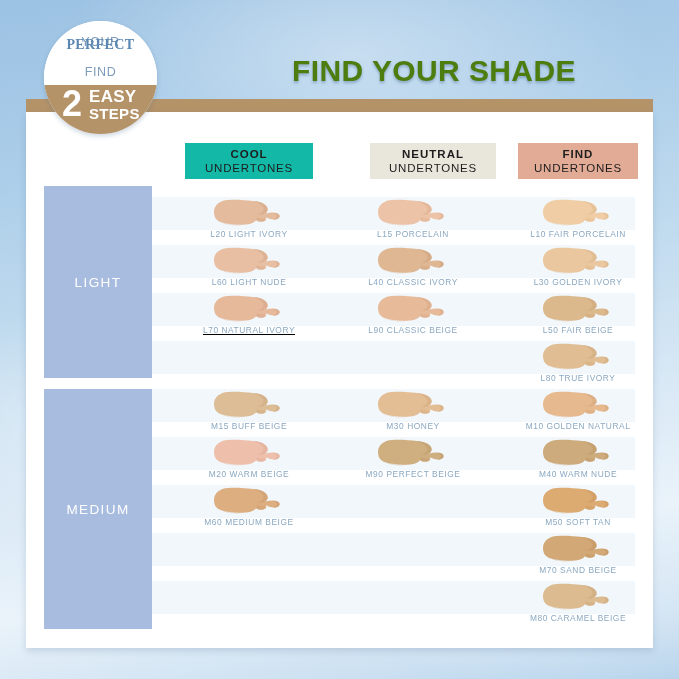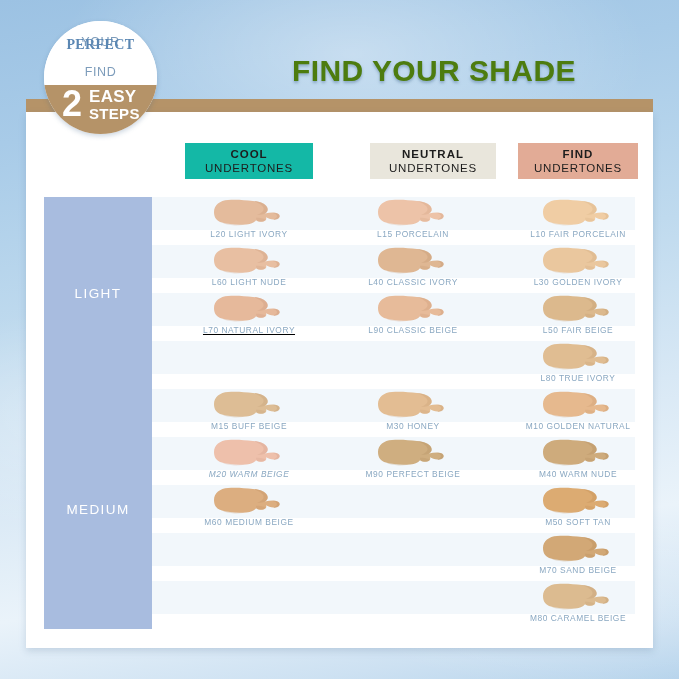--- a/index.html
+++ b/index.html
@@ -120,21 +120,21 @@
       <div class="ch-b">UNDERTONES</div>
     </div>
     <div class="stripe tint" style="top: 197px; height: 33px;"></div>
     <div class="stripe plain" style="top: 230px; height: 15px;"></div>
     <div class="stripe tint" style="top: 245px; height: 33px;"></div>
     <div class="stripe plain" style="top: 278px; height: 15px;"></div>
     <div class="stripe tint" style="top: 293px; height: 33px;"></div>
     <div class="stripe plain" style="top: 326px; height: 15px;"></div>
     <div class="stripe tint" style="top: 341px; height: 33px;"></div>
     <div class="stripe plain" style="top: 374px; height: 15px;"></div>
-    <div class="group-block" style="top: 197px; height: 192px;">
+    <div class="group-block" style="top: 186px; height: 192px;">
       <span>LIGHT</span>
     </div>
     <div class="cell" style="left: 189px; top: 198px; width: 120px;">
       <div class="swatch">
         <svg viewBox="0 0 76 30" xmlns="http://www.w3.org/2000/svg">
           <path d="M3 14 C3 7 9 2.5 17 2 C26 1.4 34 2.2 42 3 C49 3.7 54 5.5 56 9 C57.5 11.6 56.5 14 54 15.6 C57 15 60 14.4 63 14.6 C67 14.9 69 16.6 68.6 18.6 C68.2 20.8 65.5 21.8 62.5 21.6 C59.5 21.4 57 20.4 55 19.2 C55.8 21 55 22.6 52.6 23.4 C50 24.2 47 23.6 45 22.2 C43.4 24.6 40 26 35 26.4 C27 27 18 26.6 11 24.6 C5.6 23 3 19.6 3 14 Z" fill="#e4bb9c"></path>
           <path d="M42 3 C49 3.7 54 5.5 56 9 C57.5 11.6 56.5 14 54 15.6 C52 16.6 49 17 46 16.8 C50 15.4 52.6 13.4 52.6 11 C52.6 8 48 5 42 3 Z" fill="#d0a383" opacity="0.45"></path>
           <path d="M62 15 C66.4 15 69 16.6 68.6 18.7 C68.2 20.8 65.4 21.9 62.4 21.6 C64.8 20.6 66 19.4 66 18.2 C66 16.8 64.6 15.7 62 15 Z" fill="#d0a383" opacity="0.5"></path>
           <path d="M45 19.8 C49.6 19.4 53.4 20.4 54.8 22 C53.2 23.6 50 24.2 47.2 23.3 C45.8 22.8 45 21.4 45 19.8 Z" fill="#d0a383" opacity="0.35"></path>
           <path d="M11 24.6 C18 26.6 27 27 35 26.4 C40 26 43.4 24.6 45 22.2 C42 25.4 34 27.6 24 27.4 C18 27.3 13.6 26.4 11 24.6 Z" fill="#d0a383" opacity="0.3"></path>
@@ -268,21 +268,21 @@
         <svg viewBox="0 0 76 30" xmlns="http://www.w3.org/2000/svg">
           <path d="M3 14 C3 7 9 2.5 17 2 C26 1.4 34 2.2 42 3 C49 3.7 54 5.5 56 9 C57.5 11.6 56.5 14 54 15.6 C57 15 60 14.4 63 14.6 C67 14.9 69 16.6 68.6 18.6 C68.2 20.8 65.5 21.8 62.5 21.6 C59.5 21.4 57 20.4 55 19.2 C55.8 21 55 22.6 52.6 23.4 C50 24.2 47 23.6 45 22.2 C43.4 24.6 40 26 35 26.4 C27 27 18 26.6 11 24.6 C5.6 23 3 19.6 3 14 Z" fill="#ddbd95"></path>
           <path d="M42 3 C49 3.7 54 5.5 56 9 C57.5 11.6 56.5 14 54 15.6 C52 16.6 49 17 46 16.8 C50 15.4 52.6 13.4 52.6 11 C52.6 8 48 5 42 3 Z" fill="#c9a77f" opacity="0.45"></path>
           <path d="M62 15 C66.4 15 69 16.6 68.6 18.7 C68.2 20.8 65.4 21.9 62.4 21.6 C64.8 20.6 66 19.4 66 18.2 C66 16.8 64.6 15.7 62 15 Z" fill="#c9a77f" opacity="0.5"></path>
           <path d="M45 19.8 C49.6 19.4 53.4 20.4 54.8 22 C53.2 23.6 50 24.2 47.2 23.3 C45.8 22.8 45 21.4 45 19.8 Z" fill="#c9a77f" opacity="0.35"></path>
           <path d="M11 24.6 C18 26.6 27 27 35 26.4 C40 26 43.4 24.6 45 22.2 C42 25.4 34 27.6 24 27.4 C18 27.3 13.6 26.4 11 24.6 Z" fill="#c9a77f" opacity="0.3"></path>
         </svg>
       </div>
       <div class="shade-label">M15 BUFF BEIGE</div>
     </div>
-    <div class="cell" style="left: 189px; top: 438px; width: 120px; font-style: italic;">
+    <div class="cell" style="left: 189px; top: 438px; width: 120px;">
       <div class="swatch">
         <svg viewBox="0 0 76 30" xmlns="http://www.w3.org/2000/svg">
           <path d="M3 14 C3 7 9 2.5 17 2 C26 1.4 34 2.2 42 3 C49 3.7 54 5.5 56 9 C57.5 11.6 56.5 14 54 15.6 C57 15 60 14.4 63 14.6 C67 14.9 69 16.6 68.6 18.6 C68.2 20.8 65.5 21.8 62.5 21.6 C59.5 21.4 57 20.4 55 19.2 C55.8 21 55 22.6 52.6 23.4 C50 24.2 47 23.6 45 22.2 C43.4 24.6 40 26 35 26.4 C27 27 18 26.6 11 24.6 C5.6 23 3 19.6 3 14 Z" fill="#eec0ab"></path>
           <path d="M42 3 C49 3.7 54 5.5 56 9 C57.5 11.6 56.5 14 54 15.6 C52 16.6 49 17 46 16.8 C50 15.4 52.6 13.4 52.6 11 C52.6 8 48 5 42 3 Z" fill="#daa995" opacity="0.45"></path>
           <path d="M62 15 C66.4 15 69 16.6 68.6 18.7 C68.2 20.8 65.4 21.9 62.4 21.6 C64.8 20.6 66 19.4 66 18.2 C66 16.8 64.6 15.7 62 15 Z" fill="#daa995" opacity="0.5"></path>
           <path d="M45 19.8 C49.6 19.4 53.4 20.4 54.8 22 C53.2 23.6 50 24.2 47.2 23.3 C45.8 22.8 45 21.4 45 19.8 Z" fill="#daa995" opacity="0.35"></path>
           <path d="M11 24.6 C18 26.6 27 27 35 26.4 C40 26 43.4 24.6 45 22.2 C42 25.4 34 27.6 24 27.4 C18 27.3 13.6 26.4 11 24.6 Z" fill="#daa995" opacity="0.3"></path>
         </svg>
       </div>
       <div class="shade-label">M20 WARM BEIGE</div>

